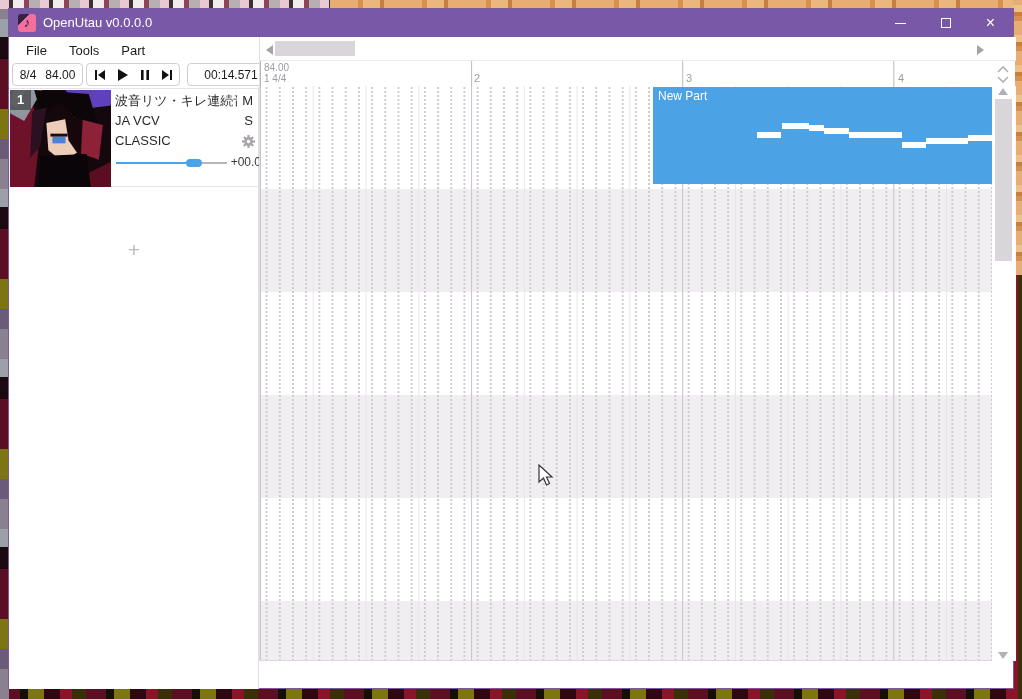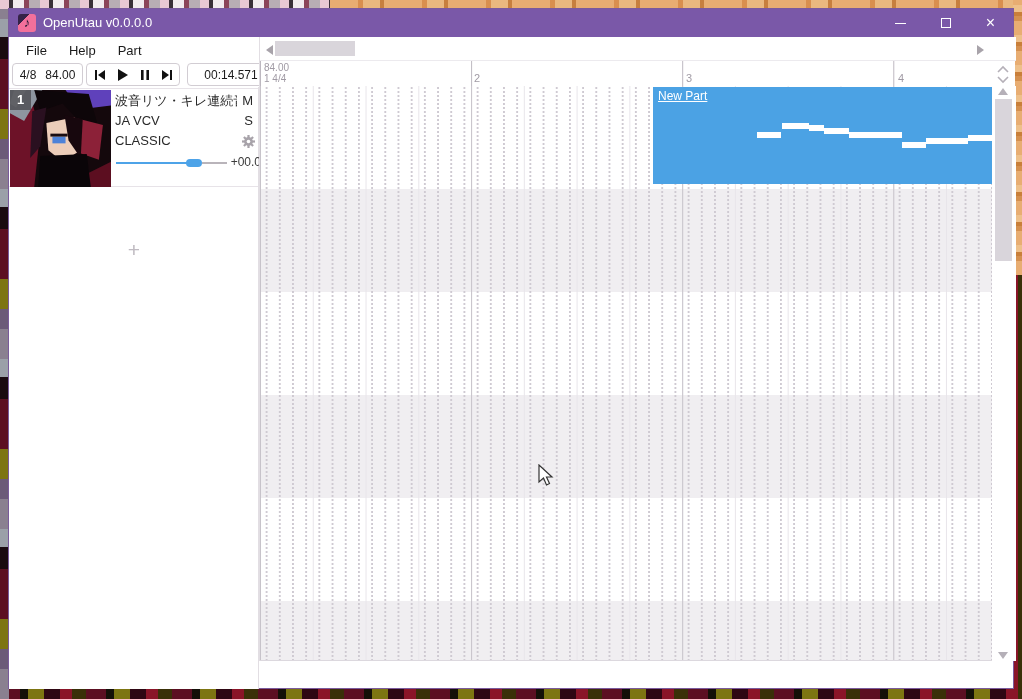--- a/index.html
+++ b/index.html
@@ -96,21 +96,21 @@
     background-color:#fff;
     background-image:
       linear-gradient(to right,#c7c3ca 1px,transparent 1px),
       linear-gradient(to right,#e8e5ea 1px,transparent 1px),
       radial-gradient(circle,#cfcad2 0.8px,transparent 1.1px),
       repeating-linear-gradient(180deg,rgba(255,255,255,0) 0 103px,#f0eef1 103px 206px);
     background-size:211.1px 100%,52.77px 100%,13.19px 4px,100% 206px;
     background-repeat:repeat; }
 
   .part { position:absolute; color:#fff; }
-  .part-label { position:absolute; left:5px; top:2px; font-size:12px; color:#fff;text-decoration:underline; }
+  .part-label { position:absolute; left:5px; top:2px; font-size:12px; color:#fff; }
   .note { position:absolute; height:6px; background:#fff; }
 
   
   .chevrons { position:absolute; left:735px; top:26px; width:16px; height:24px; }
   .vscroll { position:absolute; left:734px; top:49px; width:22px; height:575px; background:#fff; }
   .vs-up { position:absolute; left:4px; top:2px; width:0; height:0;
     border-left:5px solid transparent; border-right:5px solid transparent; border-bottom:7px solid #b5b0b8; }
   .vs-thumb { position:absolute; left:1px; top:13px; width:17px; height:162px; background:#d9d5db; }
   .vs-down { position:absolute; left:4px; top:566px; width:0; height:0;
     border-left:5px solid transparent; border-right:5px solid transparent; border-top:7px solid #b5b0b8; }
@@ -137,26 +137,26 @@
       <div class="win-btn btn-max">
         <span class="glyph-max"></span>
       </div>
       <div class="win-btn btn-close">
         <span class="glyph-close">×</span>
       </div>
     </div>
 
     <div class="menubar">
       <span class="menu-item">File</span>
-      <span class="menu-item">Help</span>
+      <span class="menu-item">Tools</span>
       <span class="menu-item">Part</span>
     </div>
 
     <div class="transport-box box-meter">
-      <span>4/8</span>
+      <span>8/4</span>
       <span>84.00</span>
     </div>
     <div class="transport-box box-play">
       <svg class="t-icon" width="10" height="10" viewBox="0 0 10 10">
           <rect x="0" y="0" width="2" height="10" fill="#111"></rect>
           <polygon points="10,0 10,10 3,5" fill="#111"></polygon>
         </svg>
       <svg class="t-icon" width="10" height="12" viewBox="0 0 10 12">
           <polygon points="0,0 10,6 0,12" fill="#111"></polygon>
         </svg>

